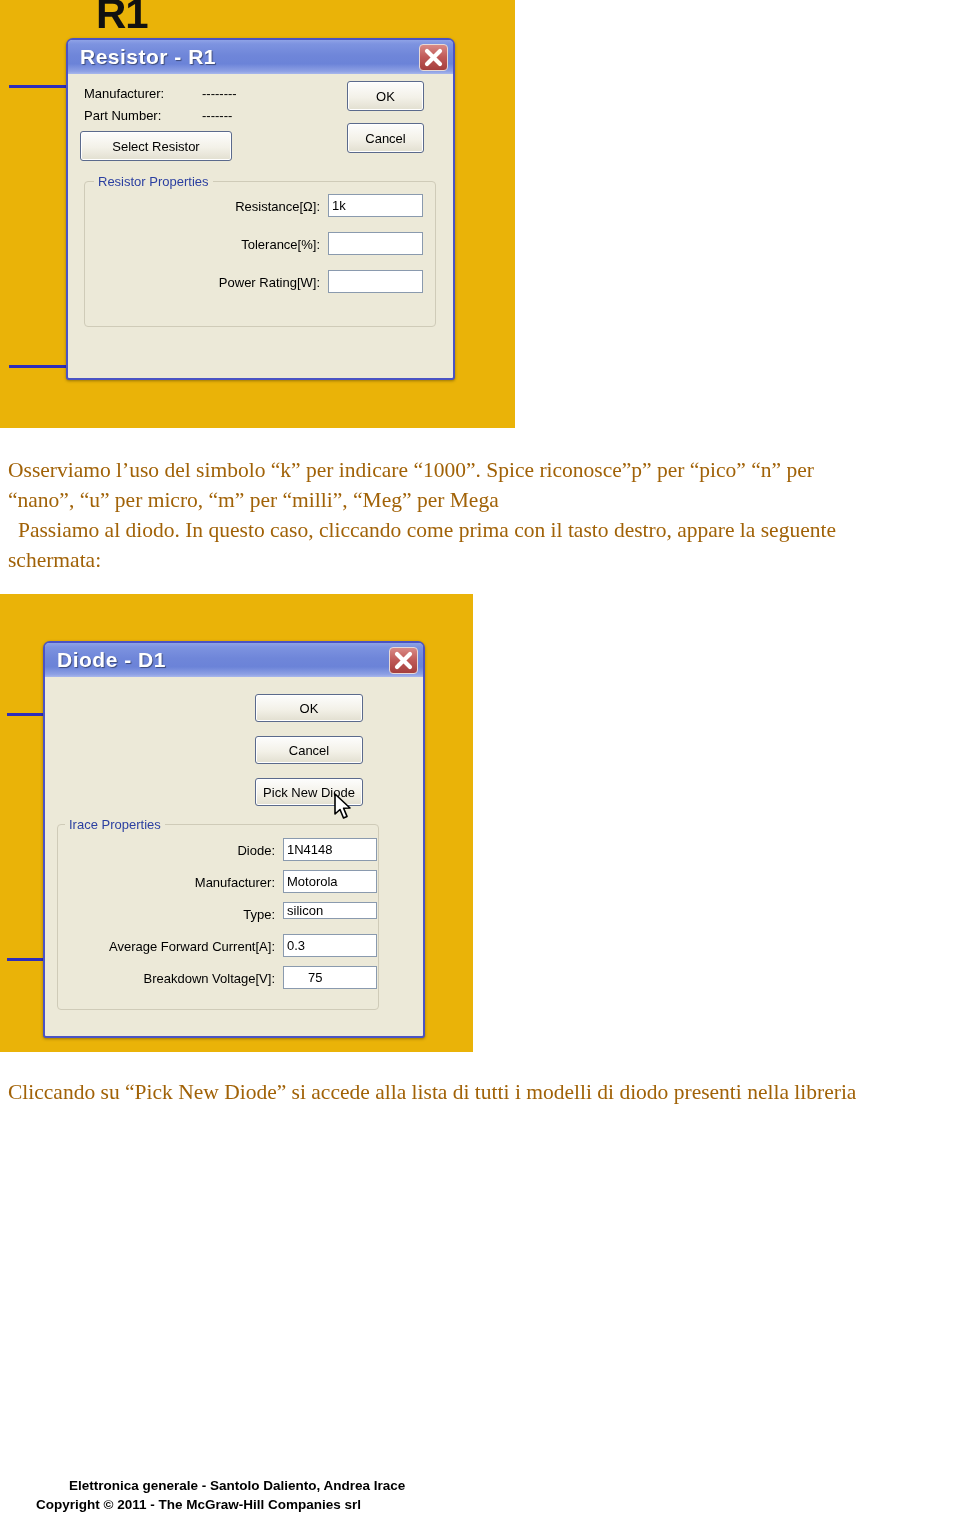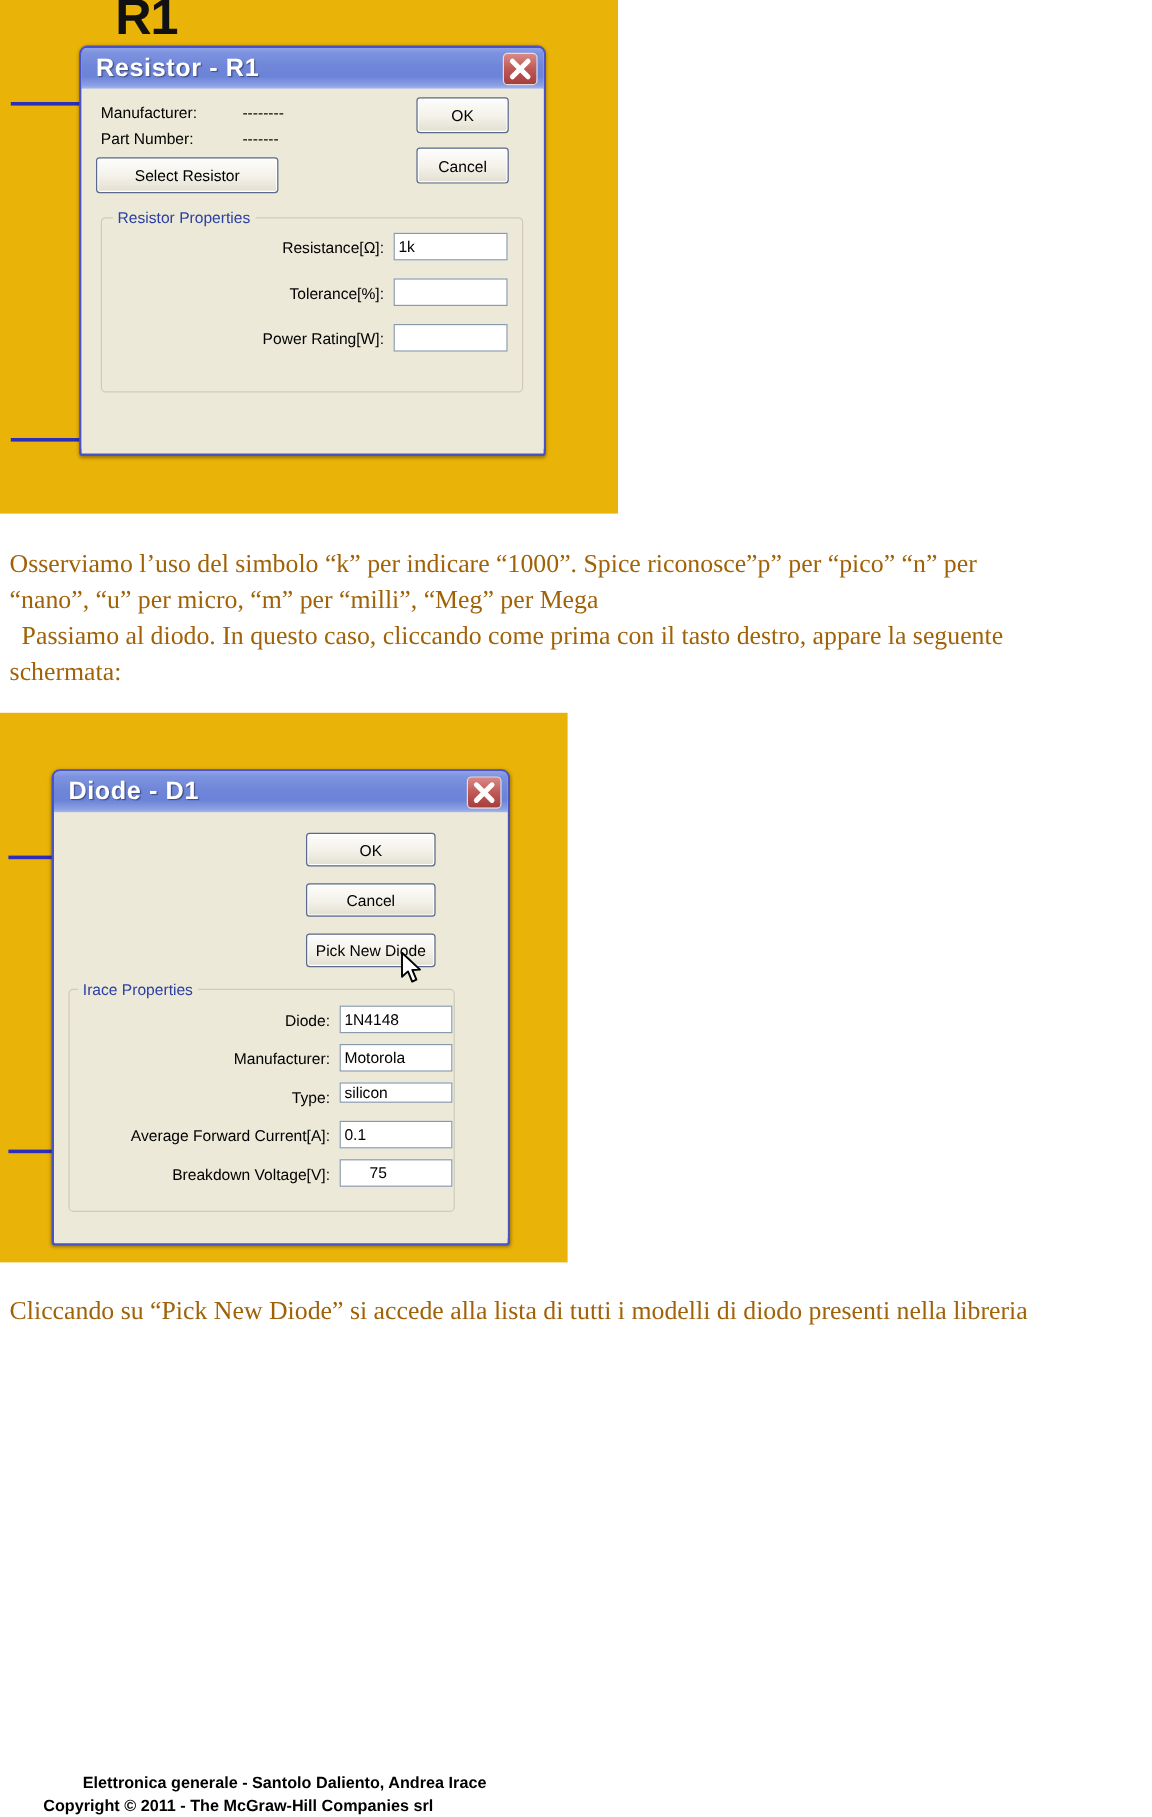--- a/index.html
+++ b/index.html
@@ -262,21 +262,21 @@
       <div class="lbl right" style="left:20px; top:166px; width:210px;">Diode:</div>
       <div class="field" style="left:238px; top:161px; width:94px; height:23px;">1N4148</div>
 
       <div class="lbl right" style="left:20px; top:198px; width:210px;">Manufacturer:</div>
       <div class="field" style="left:238px; top:193px; width:94px; height:23px;">Motorola</div>
 
       <div class="lbl right" style="left:20px; top:230px; width:210px;">Type:</div>
       <div class="field" style="left:238px; top:225px; width:94px; height:17px;">silicon</div>
 
       <div class="lbl right" style="left:10px; top:262px; width:220px;">Average Forward Current[A]:</div>
-      <div class="field" style="left:238px; top:257px; width:94px; height:23px;">0.1</div>
+      <div class="field" style="left:238px; top:257px; width:94px; height:23px;">0.3</div>
 
       <div class="lbl right" style="left:10px; top:294px; width:220px;">Breakdown Voltage[V]:</div>
       <div class="field" style="left:238px; top:289px; width:94px; height:23px;padding-left:24px;">75</div>
     </div>
   </div>
 </div>
 
 <div class="prose" style="left:8px; top:1077px;">Cliccando su “Pick New Diode” si accede alla lista di tutti i modelli di diodo presenti nella libreria</div>
 
 <div class="footer" style="left:36px; top:1476px;padding-left:33px;">Elettronica generale - Santolo Daliento, Andrea Irace</div>

